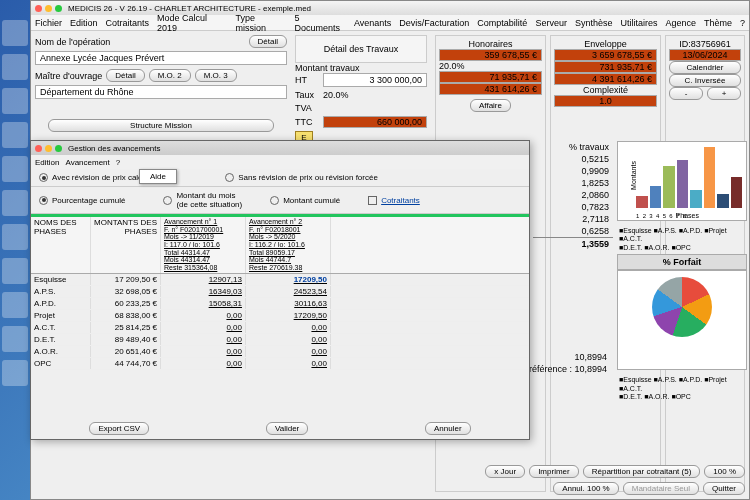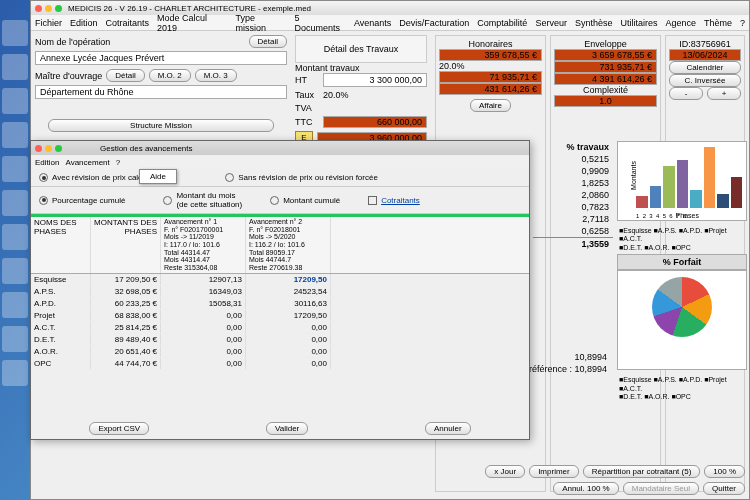--- a/index.html
+++ b/index.html
@@ -30,32 +30,32 @@
 .total-rate { border-top: 1px solid #888; font-weight: bold; }
 .charts { width: 130px; }
 .chart-title { background: #ddd; text-align: center; font-weight: bold; font-size: 9px; padding: 2px; border: 1px solid #aaa; }
 .chart-box { height: 80px; background: #fff; border: 1px solid #aaa; position: relative; margin-bottom: 4px; }
 .bars { position: absolute; bottom: 12px; left: 18px; right: 4px; top: 4px; display: flex; align-items: flex-end; gap: 2px; }
 .bar { flex: 1; }
 .axis-label { position: absolute; font-size: 7px; }
 .pie { width: 60px; height: 60px; border-radius: 50%; margin: 6px auto; background: conic-gradient(#e74c3c 0 18%, #f39c12 18% 35%, #27ae60 35% 55%, #8e44ad 55% 70%, #3498db 70% 85%, #95a5a6 85% 100%); }
 .legend { font-size: 7px; padding: 2px; line-height: 1.2; }
 .modal { position: absolute; left: 30px; top: 140px; width: 500px; height: 300px; background: #efefef; border: 1px solid #666; box-shadow: 2px 2px 8px rgba(0,0,0,0.3); }
-.modal .titlebar { background: linear-gradient(#ddd,#ccc); gap: 32px; }
+.modal .titlebar { background: linear-gradient(#ddd,#ccc); }
 .modal-menu { height: 14px; background: #f0f0f0; display: flex; font-size: 8px; align-items: center; padding: 0 4px; gap: 6px; }
 .help-popup { position: absolute; left: 108px; top: 28px; background: #fff; border: 1px solid #888; padding: 2px 10px; font-size: 8px; box-shadow: 1px 1px 3px rgba(0,0,0,0.3); }
 .radio-row { display: flex; align-items: center; gap: 4px; padding: 4px 8px; font-size: 8px; }
 .radio { width: 9px; height: 9px; border: 1px solid #666; border-radius: 50%; display: inline-block; position: relative; }
 .radio.on::after { content: ''; position: absolute; left: 1.5px; top: 1.5px; width: 4px; height: 4px; background: #333; border-radius: 50%; }
 .check { width: 9px; height: 9px; border: 1px solid #666; display: inline-block; }
 .table { width: 100%; font-size: 8px; }
 .thead { display: flex; background: #f5f5f5; border-top: 3px solid #22c55e; border-bottom: 1px solid #aaa; }
 .thead > div, .trow > div { padding: 1px 3px; border-right: 1px solid #ddd; }
 .trow { display: flex; border-bottom: 1px solid #eee; }
-.c-nom { width: 60px; } .c-mont { width: 70px; text-align: right; } .c-av { width: 85px; text-align: right; }
+.c-nom { width: 60px; } .c-mont { width: 70px; text-align: right; } .c-av { width: 85px; text-align: right; text-decoration: underline; }
 .multi-line { font-size: 7px; line-height: 1.1; text-align: left; }
 .bottom-btns { position: absolute; bottom: 4px; left: 0; right: 0; display: flex; justify-content: space-around; }
 .bold-blue { color: #0040a0; font-weight: bold; }
 .link { color: #0040a0; text-decoration: underline; }
 .yellow-btn { background: #f7e070; border: 1px solid #a08020; padding: 1px 4px; font-size: 8px; }
 .footer-btns { position: absolute; bottom: 4px; right: 4px; display: flex; gap: 4px; flex-wrap: wrap; justify-content: flex-end; width: 300px; }
 .right-vals { text-align: right; font-size: 9px; }
 .right-vals div { padding: 1px 6px; }
 </style>
 </head>
@@ -135,21 +135,20 @@
         </div>
       <div class="row">
           <span style="width:24px">TVA</span>
         </div>
       <div class="row">
           <span style="width:24px">TTC</span>
           <div class="val-box" style="flex:1">660 000,00</div>
         </div>
       <div class="row">
           <span class="yellow-btn" style="width:18px;text-align:center">E</span>
-          <div class="val-box" style="flex:1">3 960 000,00</div>
         </div>
       <div style="text-align:center"><button class="btn">Calculer</button></div>
     </div>
 
     <div class="right-panel">
       <div class="col box">
         <div style="text-align:center">Honoraires</div>
         <div class="val-box">359 678,55 €</div>
         <div>20.0%</div>
         <div class="val-box">71 935,71 €</div>
@@ -171,21 +170,21 @@
         <button class="btn" style="width:100%">C. Inversée</button>
         <div class="row">
             <button class="btn" style="flex:1">-</button>
             <button class="btn" style="flex:1">+</button>
           </div>
       </div>
     </div>
   </div>
 
   <div style="position:absolute;right:136px;top:140px;width:80px" class="rate-list">
-    <div style="text-align:right;font-weight:bold">% travaux</div>
+    <div style="text-align:right;font-weight:normal">% travaux</div>
     <div>0,5215</div>
     <div>0,9909</div>
     <div>1,8253</div>
     <div>2,0860</div>
     <div>0,7823</div>
     <div>2,7118</div>
     <div>0,6258</div>
     <div class="total-rate">1,3559</div>
   </div>
 

